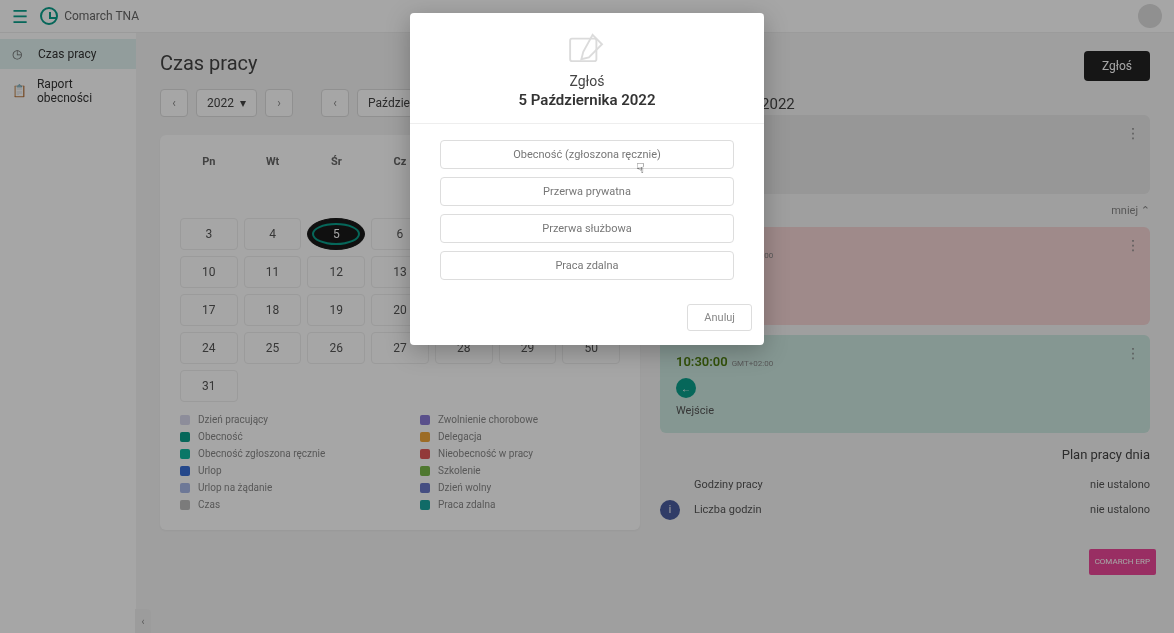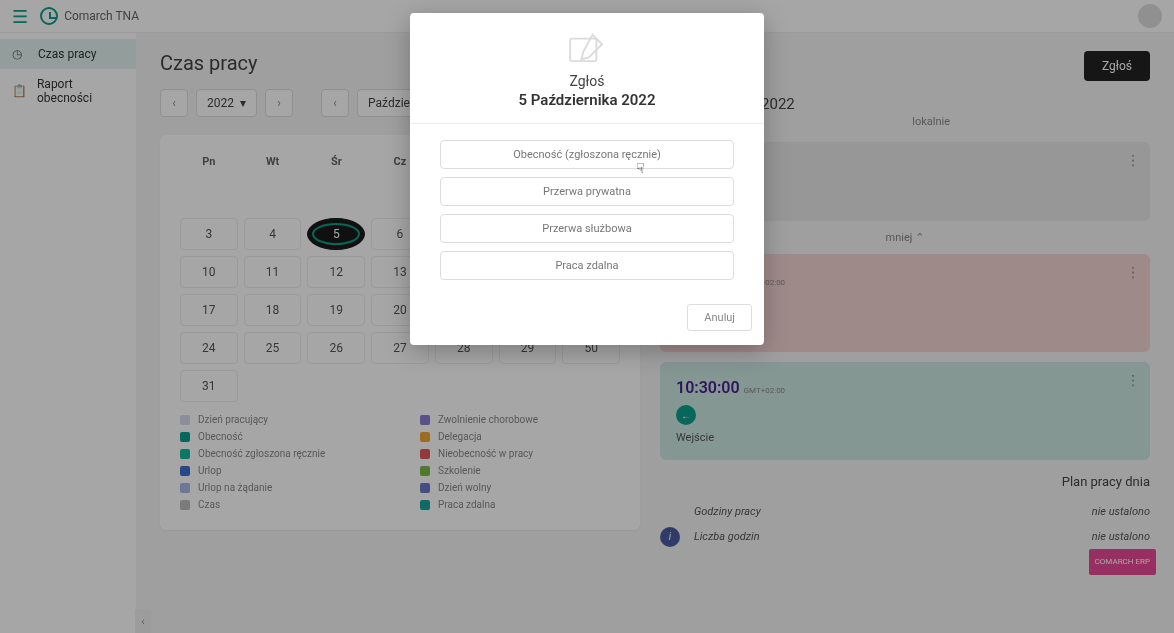--- a/index.html
+++ b/index.html
@@ -42,30 +42,30 @@
   
   .legend { margin-top: 12px; display: grid; grid-template-columns: 1fr 1fr; gap: 6px 40px; }
   .leg-item { display: flex; align-items: center; font-size: 10px; color: #888; }
   .leg-sw { width: 10px; height: 10px; border-radius: 2px; margin-right: 8px; }
   
   .collapse-tab { width: 16px; background: #f0f0f0; position: absolute; left: 135px; bottom: 0; height: 24px; display:flex; align-items:center; justify-content:center; font-size:10px; color:#888; cursor:pointer; border-radius: 0 4px 0 0;}
   
   .event-card { background: #e8e8e8; border-radius: 6px; padding: 16px; margin-bottom: 10px; position: relative; }
   .event-card.red { background: #f5d4d4; }
   .event-card.green { background: #cce8e0; }
-  .event-time { font-size: 16px; font-weight: 600; color: #4c1d95; }
+  .event-time { font-size: 13px; font-weight: 600; color: #4d7c0f; }
   .event-tz { font-size: 8px; color: #888; margin-left: 4px; }
   .event-dot { width: 20px; height: 20px; border-radius: 50%; background: #0a9e8a; margin: 8px 0 6px; display:flex; align-items:center; justify-content:center; color:#fff; font-size:10px;}
   .event-dot.red { background: #e05a5a; }
   .event-label { font-size: 11px; color: #555; }
   .event-menu { position: absolute; right: 10px; top: 10px; color: #888; font-size: 14px; cursor: pointer; }
-  .more-toggle { text-align: center; font-size: 11px; color: #888; margin: 4px 0 10px; cursor: pointer; }
+  .more-toggle { text-align: right; font-size: 11px; color: #888; margin: 4px 0 10px; cursor: pointer; }
   
   .plan-title { font-size: 13px; color: #444; margin: 14px 0 10px; text-align: right; }
-  .plan-row { display: flex; align-items: center; justify-content: space-between; font-size: 11px; color: #555; padding: 6px 0; font-style: italic; }
+  .plan-row { display: flex; align-items: center; justify-content: space-between; font-size: 11px; color: #555; padding: 6px 0; }
   .plan-row .lbl { margin-left: 34px; }
   .plan-info { width: 20px; height: 20px; border-radius: 50%; background: #4a5d9e; color: #fff; display: inline-flex; align-items: center; justify-content: center; font-size: 10px; margin-right: 12px; position:absolute;}
   
   .erp-badge { position: absolute; right: 18px; bottom: 58px; background: #ec4899; color: #fff; font-size: 8px; padding: 8px 6px; text-align: center; line-height: 1.2; border-radius: 2px; }
   
   
   .overlay { position: absolute; inset: 0; background: rgba(0,0,0,0.35); display: flex; align-items: flex-start; justify-content: center; }
   .modal { width: 354px; background: #fff; border-radius: 4px; margin-top: 13px; box-shadow: 0 6px 24px rgba(0,0,0,0.25); }
   .modal-head { text-align: center; padding: 20px 20px 14px; border-bottom: 1px solid #eee; }
   .modal-icon { width: 38px; height: 30px; margin: 0 auto 10px; opacity: 0.35; position: relative; }
@@ -225,21 +225,20 @@
           </div>
       </div>
     </div>
 
     <div class="right-col">
       <div class="page-header">
         <div></div>
         <button class="report-btn">Zgłoś</button>
       </div>
       <div style="font-size:15px;color:#444;margin-bottom:2px">5 Października 2022</div>
-      <div style="font-size:11px;color:#888;margin-bottom:14px;text-align:right;padding-right:200px">lokalnie</div>
 
       <div id="events">
           <div class="event-card ">
             <div class="event-dot ">←</div>
             <div class="event-label">Wejście</div>
             <div class="event-menu">⋮</div>
           </div>
           <div class="more-toggle">mniej <span>⌃</span></div>
           <div class="event-card red">
             <div><span class="event-time">11:17:00</span><span class="event-tz">GMT+02:00</span></div>

